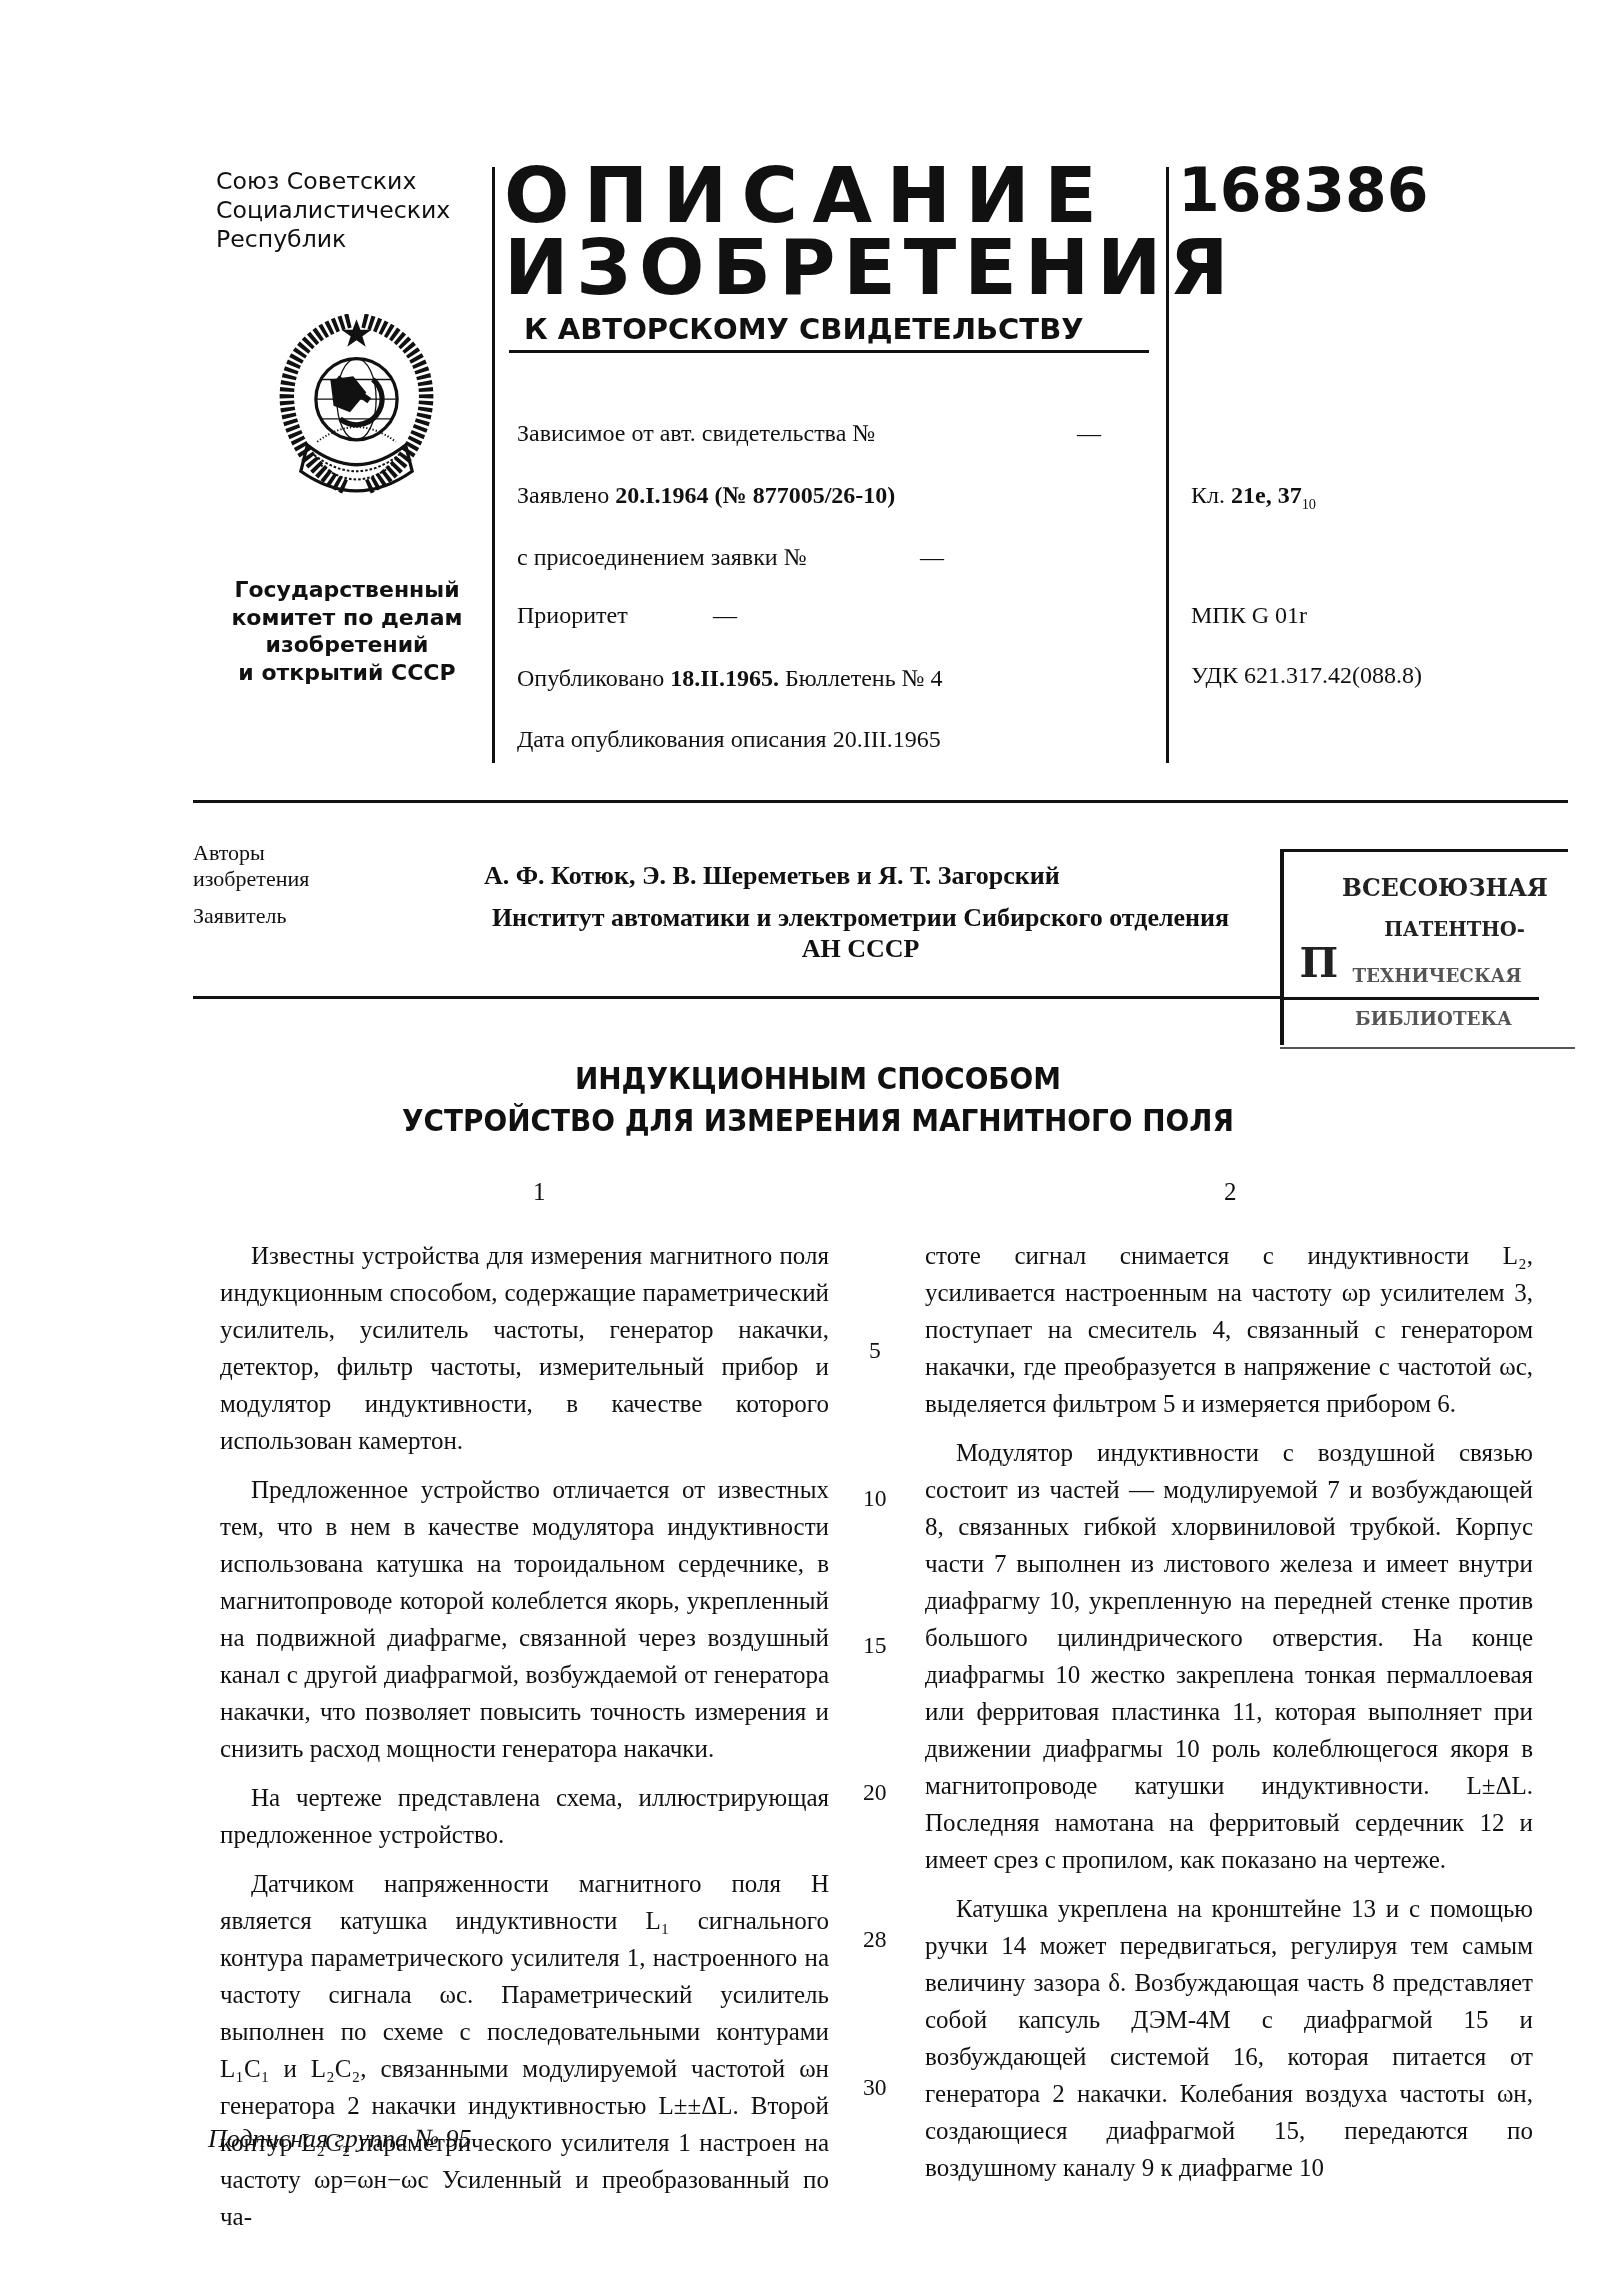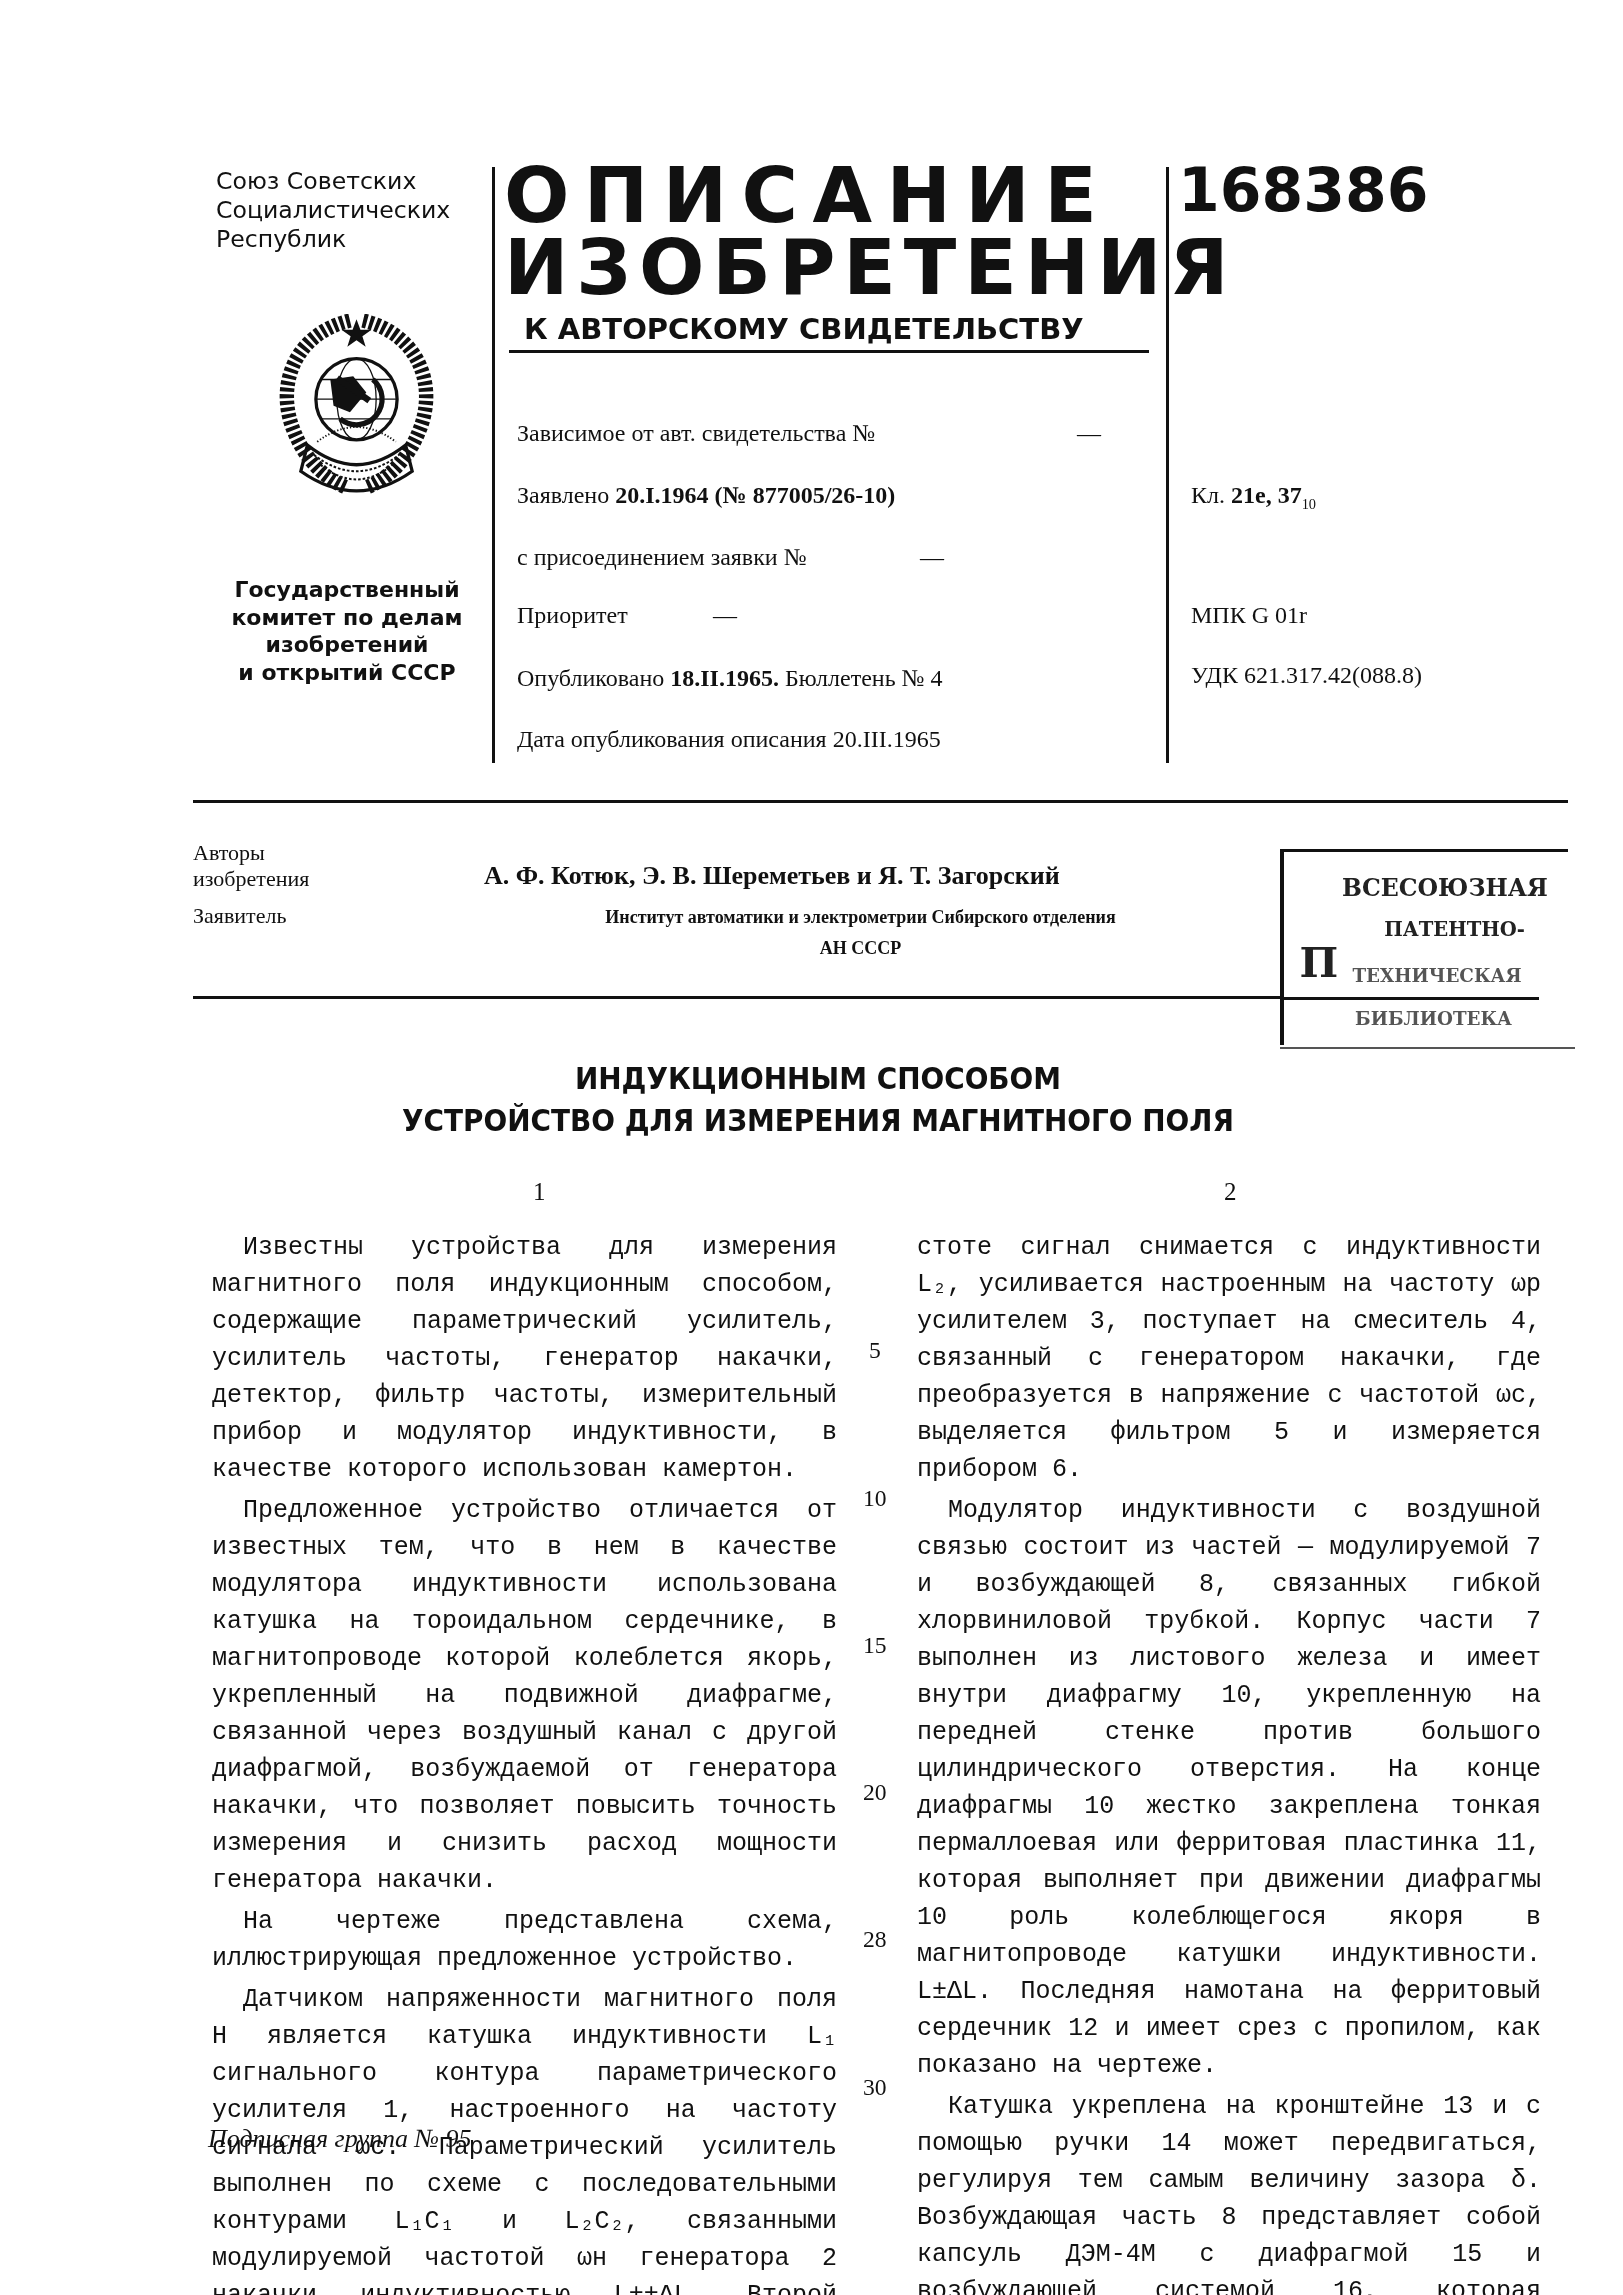--- a/index.html
+++ b/index.html
@@ -26,34 +26,34 @@
   .bib { position:absolute; left:517px; font-size:24px; line-height:29px; white-space:nowrap; }
   .bib b { font-weight:bold; }
   .cls { position:absolute; left:1191px; font-size:24px; line-height:29px; white-space:nowrap; }
   .cls sub { font-size:14.4px; }
 
   .hrule { position:absolute; background:#111; height:3.3px; }
 
   
   .lbl { position:absolute; left:193px; font-size:22px; line-height:26px; }
   #authors { left:484px; top:861px; font-size:26px; font-weight:bold; white-space:nowrap; }
-  #applicant { left:458px; top:902px; width:805px; text-align:center; font-size:18px; line-height:31px; font-weight:bold; }
+  #applicant { left:458px; top:902px; width:805px; text-align:center; font-size:26px; line-height:31px; font-weight:bold; }
 
   
   #stamp { left:1280px; top:841px; width:295px; height:216px; }
   .stamp-txt { position:absolute; text-align:center; font-weight:bold; color:#222; font-family:"DejaVu Serif","Liberation Serif",serif; }
 
   
   #title { left:327px; top:1057px; width:982px; text-align:center; font-size:31px; line-height:42px; font-weight:bold; font-family:"DejaVu Sans Condensed","DejaVu Sans","Liberation Sans",sans-serif; }
 
   .colnum { position:absolute; top:1178px; font-size:25px; }
   .col { position:absolute; top:1225px; font-size:25px; line-height:37px; text-align:justify; hyphens:manual; }
   #colL { left:208px; width:633px; }
   #colR { left:913px; width:632px; }
-  .col p { margin:4px; text-indent:31px;font-family:Liberation Mono, monospace; }
+  .col p { margin:12px; text-indent:31px; }
   .col p.cont { text-indent:0; }
   .ln { position:absolute; left:863px; font-size:23.6px; }
 
   #footer { left:208px; top:2124px; font-size:26px; font-style:italic; }
 </style>
 </head>
 <body>
 
 <div id="union" class="abs">
   <div>Союз Советских</div>

